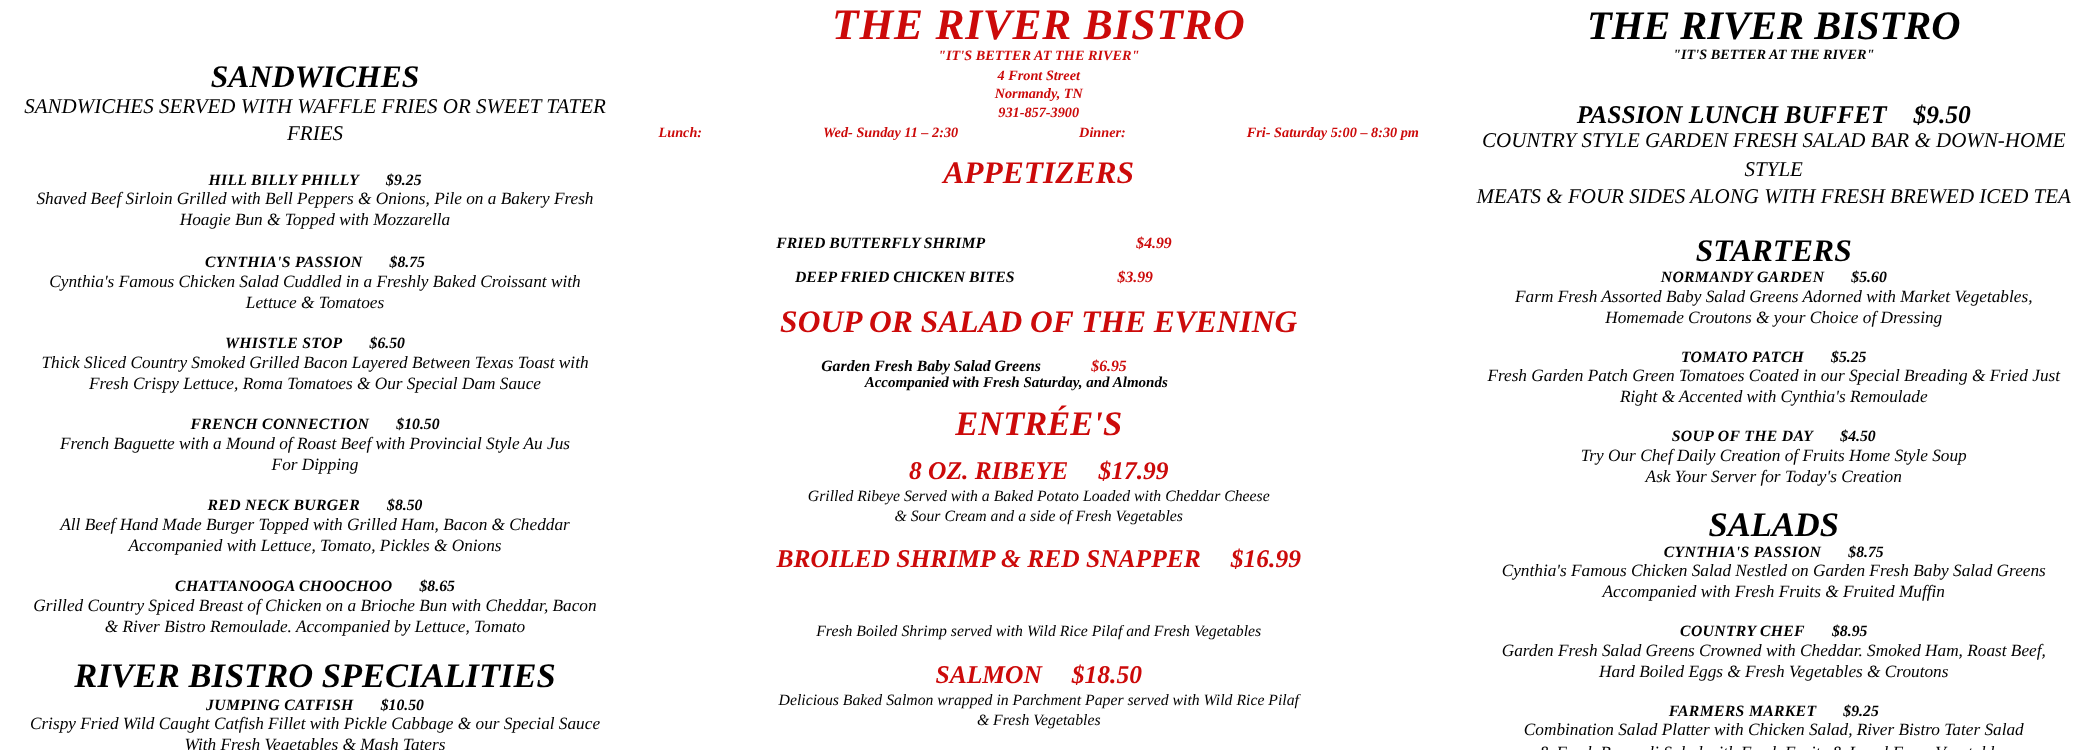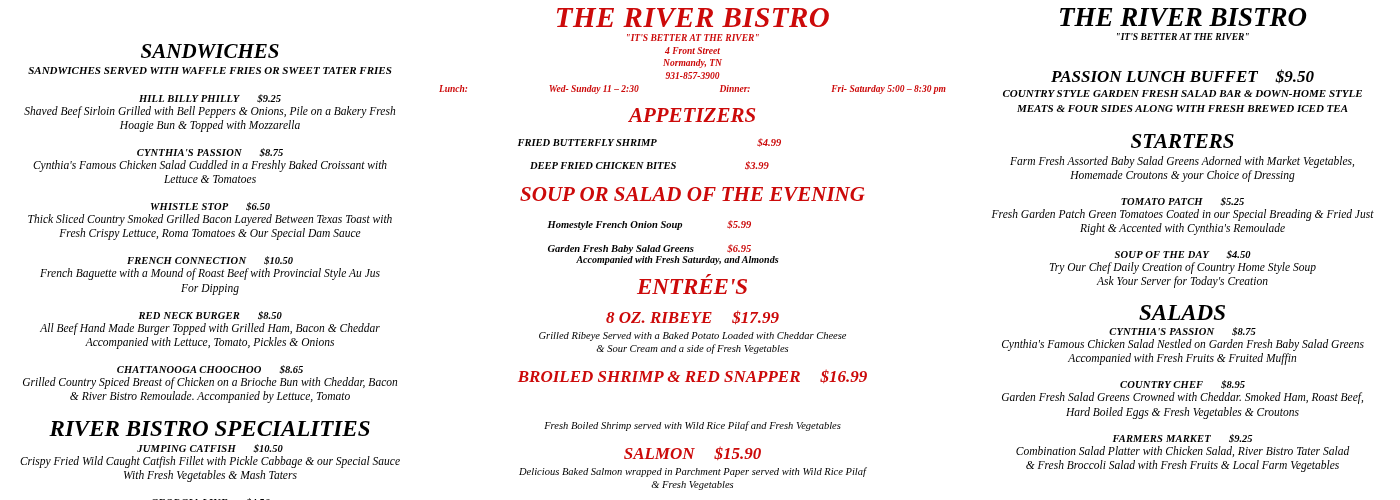--- a/index.html
+++ b/index.html
@@ -87,23 +87,23 @@
     text-align: center;
     font-style: italic;
     font-weight: bold;
     line-height: 1.1;
   }
   .sec-title.lg  { font-size: 21px; }
   .sec-title.xl  { font-size: 23px; }
   .sec-title.md  { font-size: 17px; }
   .sec-sub {
     text-align: center;
-    font-size: 11px;
-    font-style: italic;
-    font-weight: bold;
+    font-size: 14px;
+    font-style: italic;
+    font-weight: normal;
     line-height: 1.3;
   }
 
   
   .item { text-align: center; }
   .item-head {
     font-style: italic;
     font-weight: bold;
     white-space: nowrap;
   }
@@ -247,35 +247,31 @@
       <div class="hours red">
         <span>Lunch:</span>
         <span>Wed- Sunday 11 – 2:30</span>
         <span>Dinner:</span>
         <span>Fri- Saturday 5:00 – 8:30 pm</span>
       </div>
     </div>
 
     <div class="sec-title lg red" style="margin-top:10px;">APPETIZERS</div>
 
-    <div class="app-row" style="margin-top:10px;gap:25px;">
+    <div class="app-row" style="margin-top:30px;gap:25px;">
       <span class="nm black">FRIED BUTTERFLY SHRIMP</span>
       <span class="pr red">$4.99</span>
     </div>
     <div class="app-row">
       <span class="nm black">DEEP FRIED CHICKEN BITES</span>
       <span class="pr red">$3.99</span>
     </div>
 
     <div class="sec-title lg red" style="margin-top:12px;">SOUP OR SALAD OF THE EVENING</div>
 
-    <div class="soup-row" style="margin-top:13px;">
-      <span class="nm black">Homestyle French Onion Soup</span>
-      <span class="pr red">$5.99</span>
-    </div>
 
     <div class="soup-row" style="margin-top:13px;">
       <span class="nm black">Garden Fresh Baby Salad Greens</span>
       <span class="pr red">$6.95</span>
     </div>
     <div class="soup-note black">Accompanied with Fresh Saturday, and Almonds</div>
 
     <div class="sec-title xl red" style="margin-top:8px;">ENTRÉE'S</div>
 
     <div class="entree" style="margin-top:8px;">
@@ -288,21 +284,21 @@
 
     <div class="entree">
       <div class="entree-head red">
         <span class="nm">BROILED SHRIMP &amp; RED SNAPPER</span><span class="pr">$16.99</span>
       </div>
       <div class="entree-desc black" style="white-space: pre-line; margin-top: 32px;">Fresh Boiled Shrimp served with Wild Rice Pilaf and Fresh Vegetables</div>
     </div>
 
     <div class="entree">
       <div class="entree-head red">
-        <span class="nm">SALMON</span><span class="pr">$15.90</span>
+        <span class="nm">SALMON</span><span class="pr">$18.50</span>
       </div>
       <div class="entree-desc black" style="white-space: pre-line;">Delicious Baked Salmon wrapped in Parchment Paper served with Wild Rice Pilaf
 &amp; Fresh Vegetables</div>
     </div>
 
     <div class="entree">
       <div class="entree-head red">
         <span class="nm">CHICKEN PICCATA</span><span class="pr">$15.50</span>
       </div>
       <div class="entree-desc black" style="white-space: pre-line;">Succulent Breast of Chicken sauté in olive oil with infusions of lemons, capers, and white wine
@@ -319,37 +315,40 @@
 
     <div class="sec-title md black" style="margin-top:24px;">
       <span>PASSION LUNCH BUFFET</span><span style="margin-left:18px;">$9.50</span>
     </div>
     <div class="sec-sub black" style="white-space:pre-line;">COUNTRY STYLE GARDEN FRESH SALAD BAR &amp; DOWN-HOME STYLE
 MEATS &amp; FOUR SIDES ALONG WITH FRESH BREWED ICED TEA</div>
 
     <div class="sec-title lg black" style="margin-top:15px;">STARTERS</div>
 
     <div class="item" style="margin-top:1px;">
+      <div class="item-head black">
+        <span class="nm">NORMANDY GARDEN</span><span class="pr">$5.60</span>
+      </div>
       <div class="item-desc black" style="white-space: pre-line;">Farm Fresh Assorted Baby Salad Greens Adorned with Market Vegetables,
 Homemade Croutons &amp; your Choice of Dressing</div>
     </div>
 
     <div class="item">
       <div class="item-head black">
         <span class="nm">TOMATO PATCH</span><span class="pr">$5.25</span>
       </div>
       <div class="item-desc black" style="white-space: pre-line;">Fresh Garden Patch Green Tomatoes Coated in our Special Breading &amp; Fried Just
 Right &amp; Accented with Cynthia's Remoulade</div>
     </div>
 
     <div class="item">
       <div class="item-head black">
         <span class="nm">SOUP OF THE DAY</span><span class="pr">$4.50</span>
       </div>
-      <div class="item-desc black" style="white-space: pre-line;">Try Our Chef Daily Creation of Country Home Style Soup
+      <div class="item-desc black" style="white-space: pre-line;">Try Our Chef Daily Creation of Fruits Home Style Soup
 Ask Your Server for Today's Creation</div>
     </div>
 
     <div class="sec-title xl black" style="margin-top:12px;">SALADS</div>
 
     <div class="item" style="margin-top:1px;">
       <div class="item-head black">
         <span class="nm">CYNTHIA'S PASSION</span><span class="pr">$8.75</span>
       </div>
       <div class="item-desc black" style="white-space: pre-line;">Cynthia's Famous Chicken Salad Nestled on Garden Fresh Baby Salad Greens

